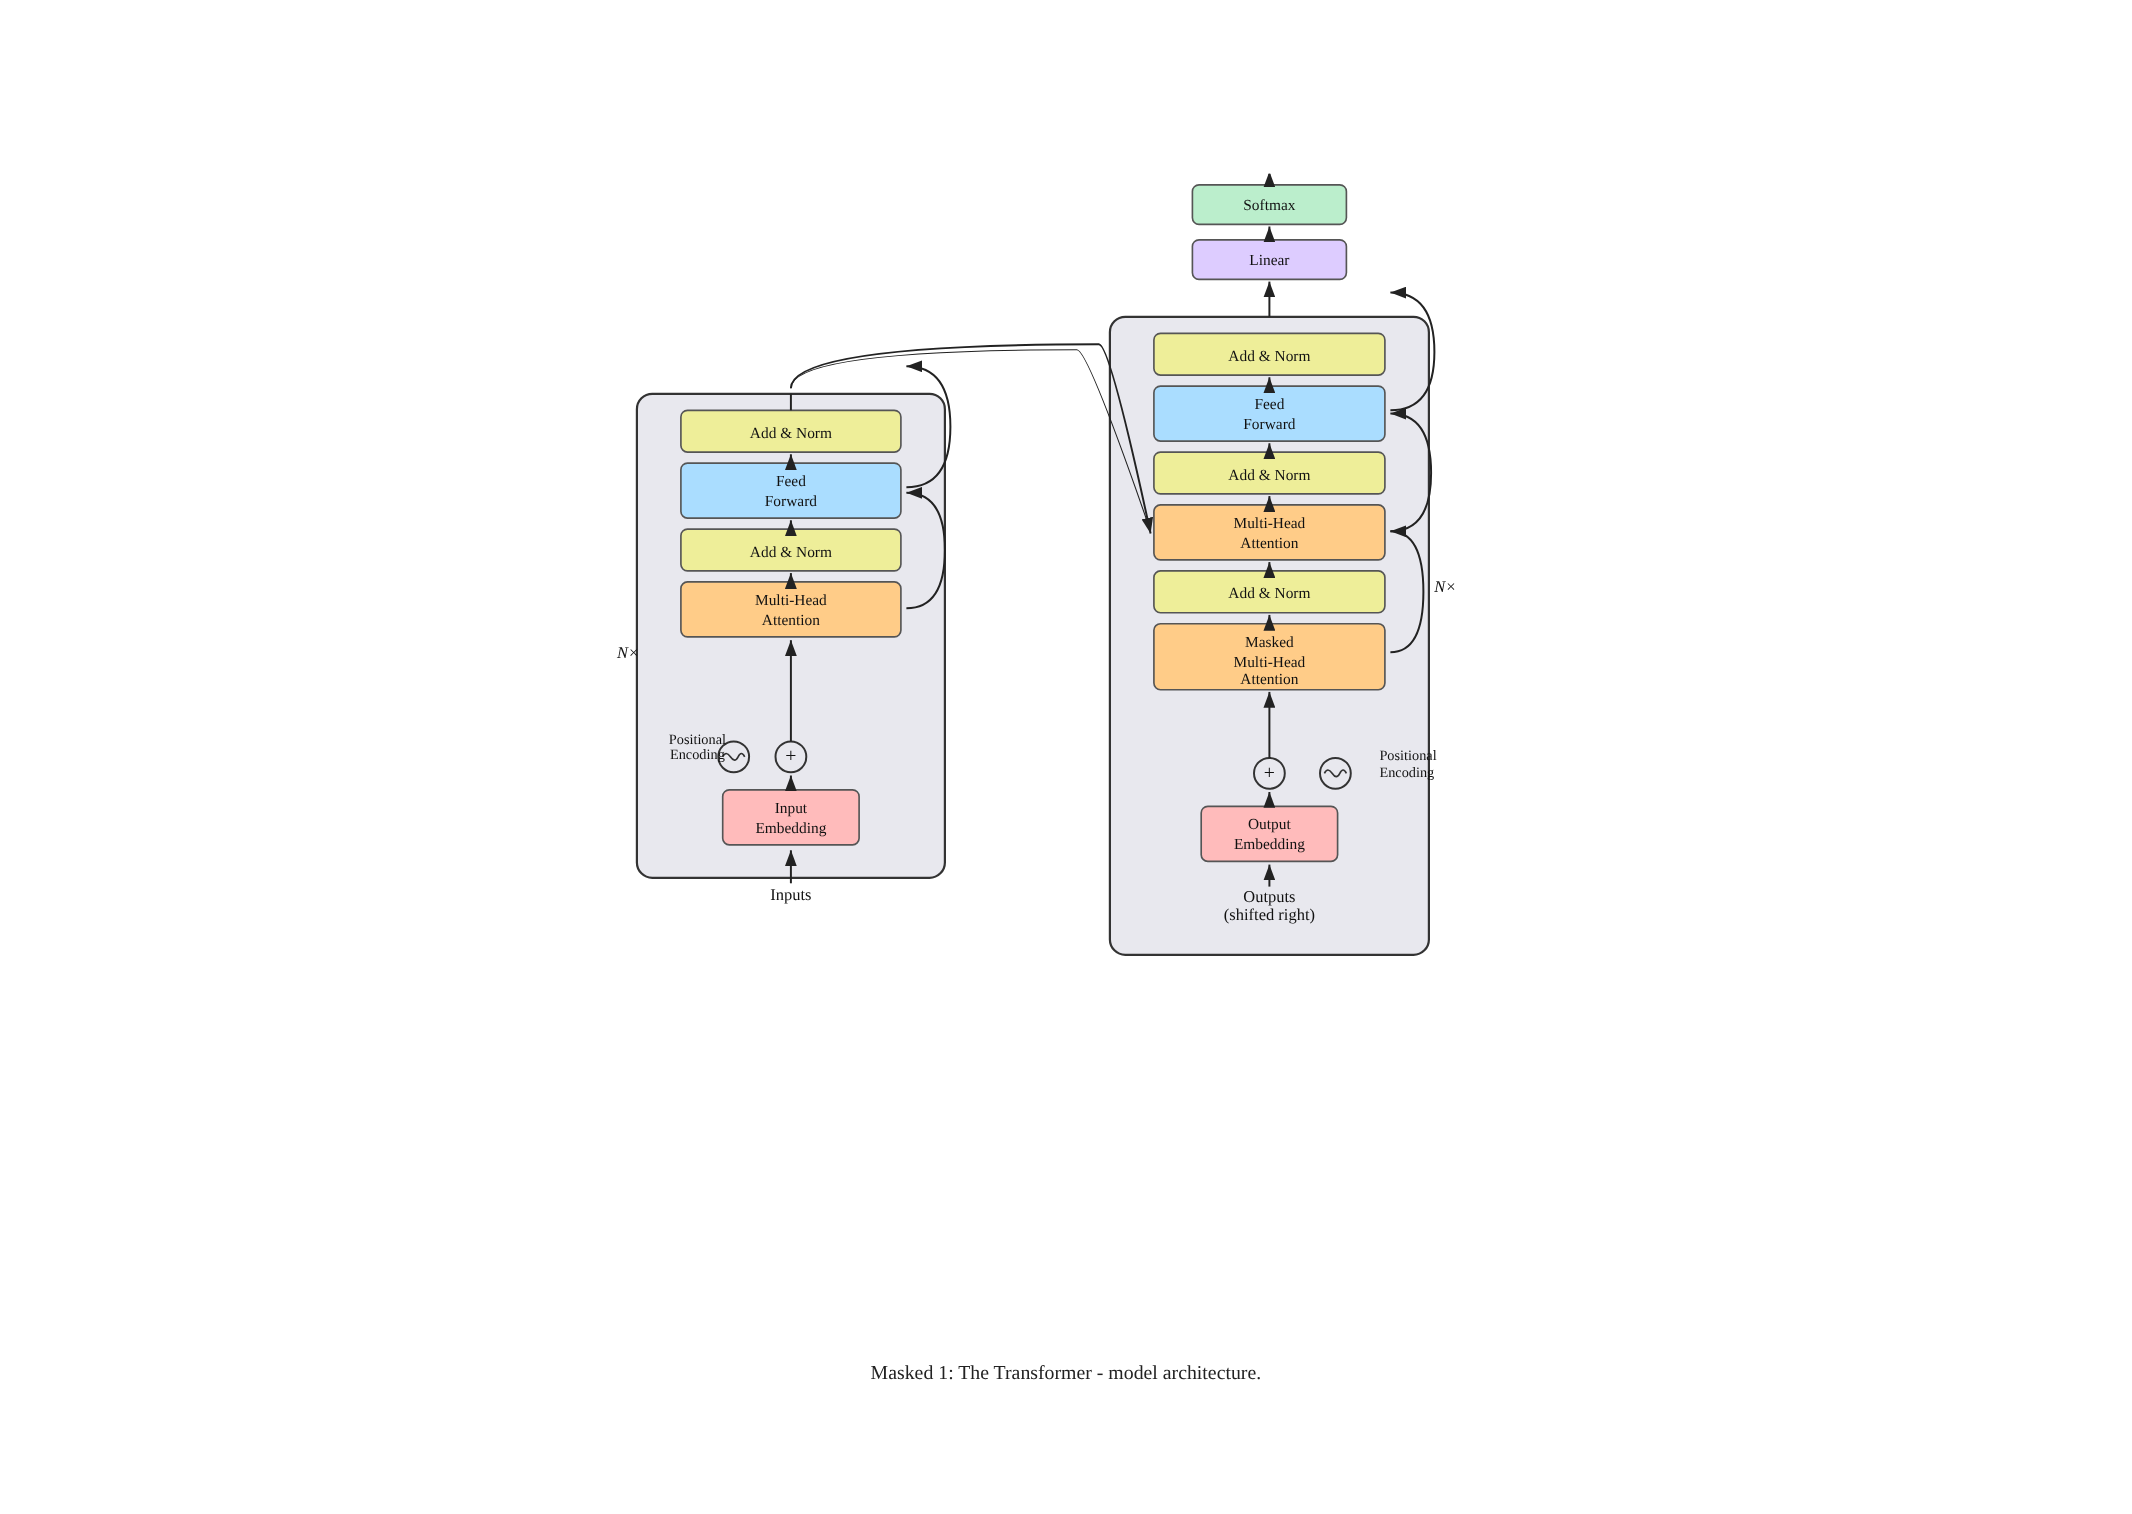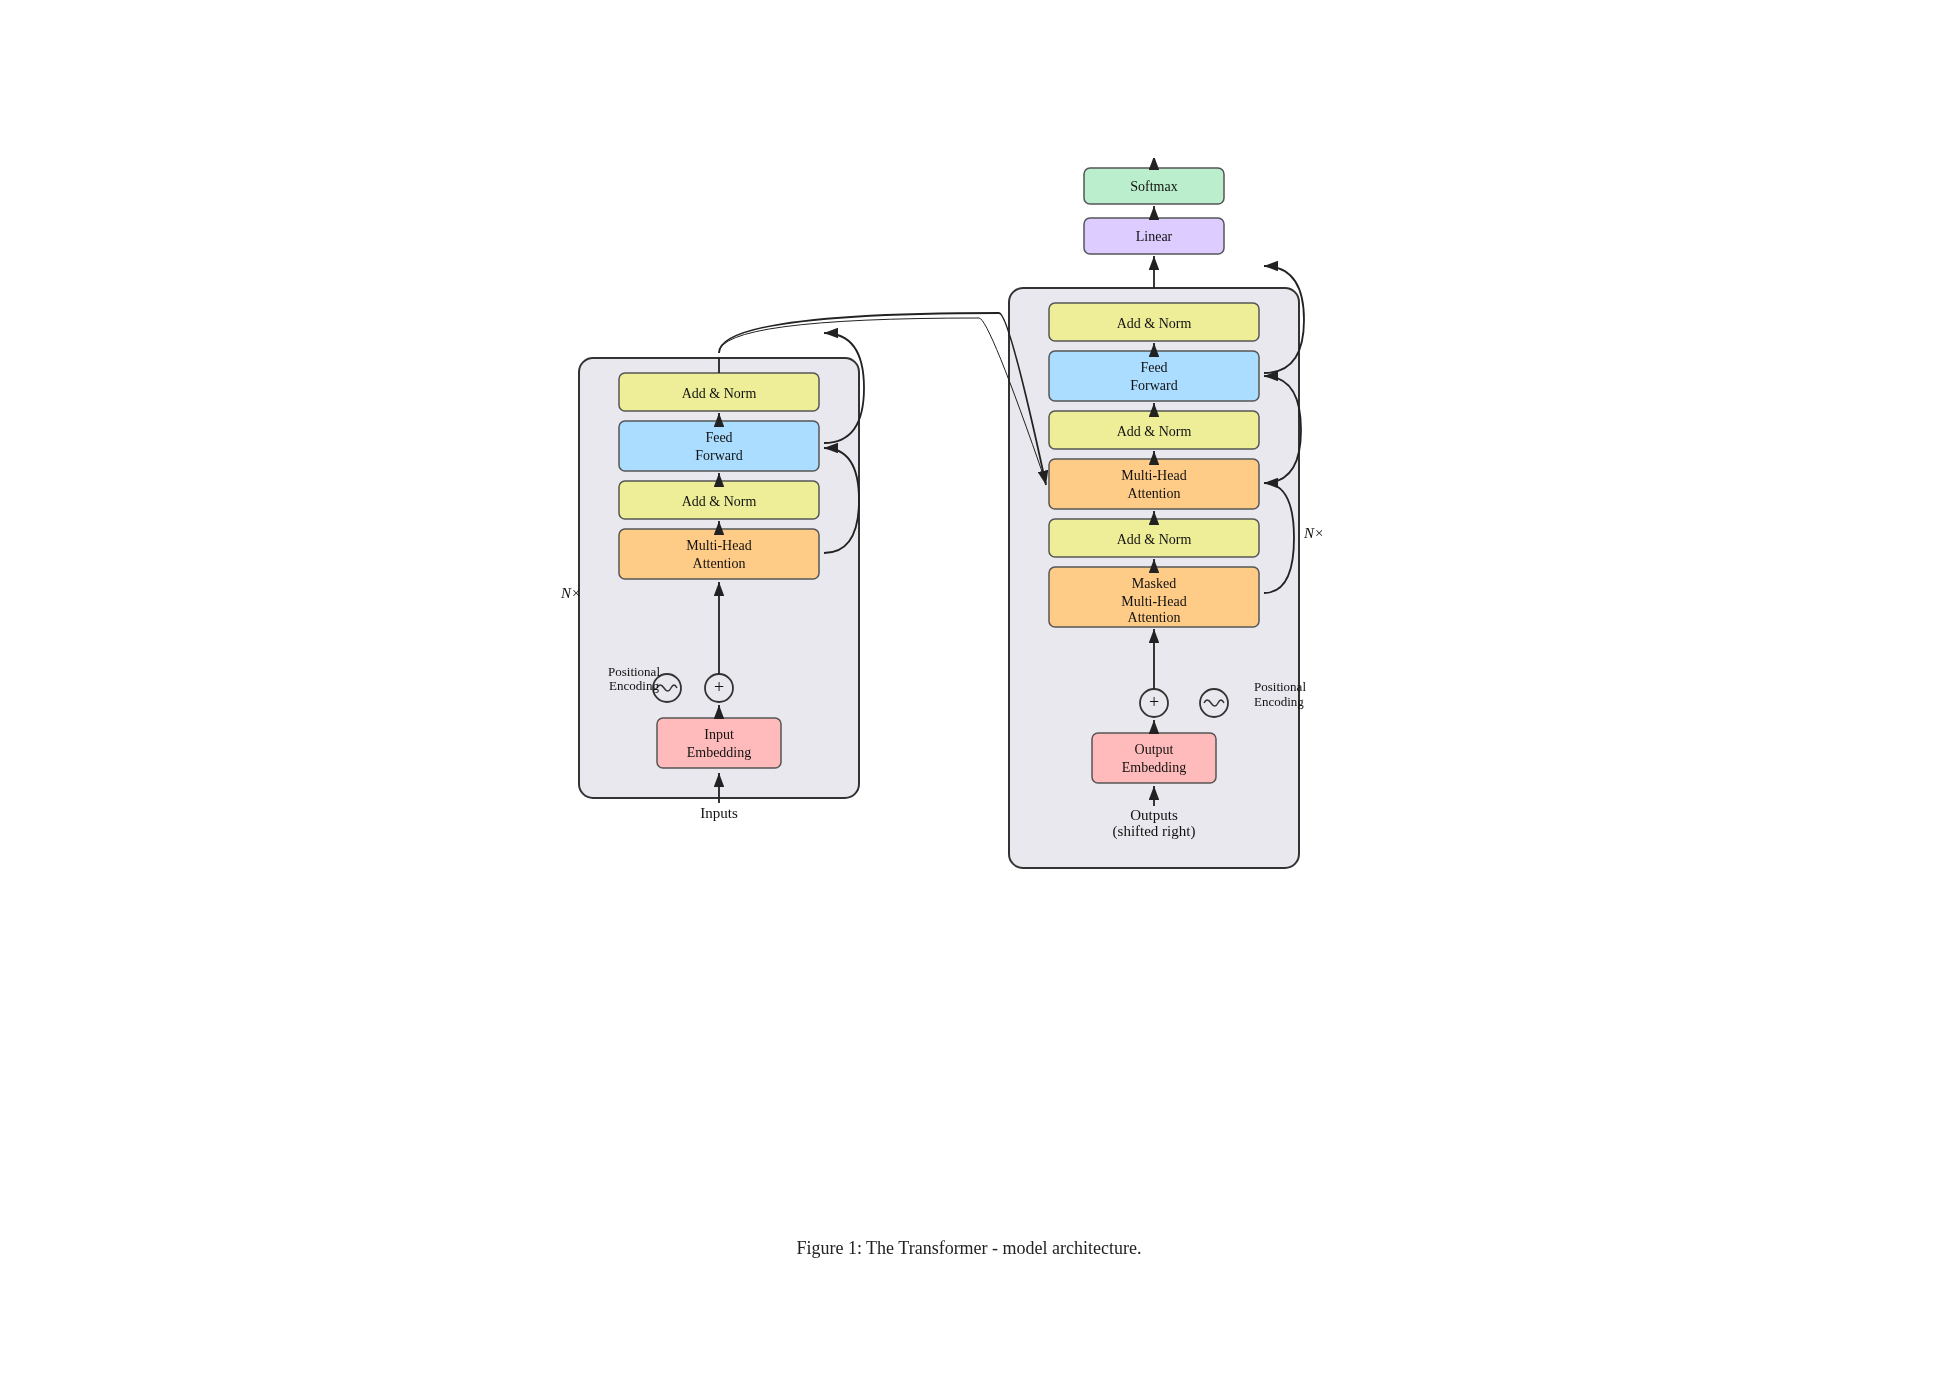--- a/index.html
+++ b/index.html
@@ -197,14 +197,14 @@
 
       <path d="M745 325 Q782 325 782 272 Q782 218 745 218" fill="none" stroke="#222" stroke-width="1.8" marker-end="url(#arrowhead)"></path>
 
       <path d="M745 215 Q785 215 785 162 Q785 108 745 108" fill="none" stroke="#222" stroke-width="1.8" marker-end="url(#arrowhead)"></path>
 
       <path d="M200 195 Q 200 160 460 160 Q 470 160 527 325" fill="none" stroke="#222" stroke-width="1" stroke-dasharray="none"></path>
 
     </svg>
   </div>
 
-  <p class="figure-caption">Figure 1: The Transformer - model architecture.</p>
+  <p class="figure-caption">Masked 1: The Transformer - model architecture.</p>
 </div>
 
 </body></html>

